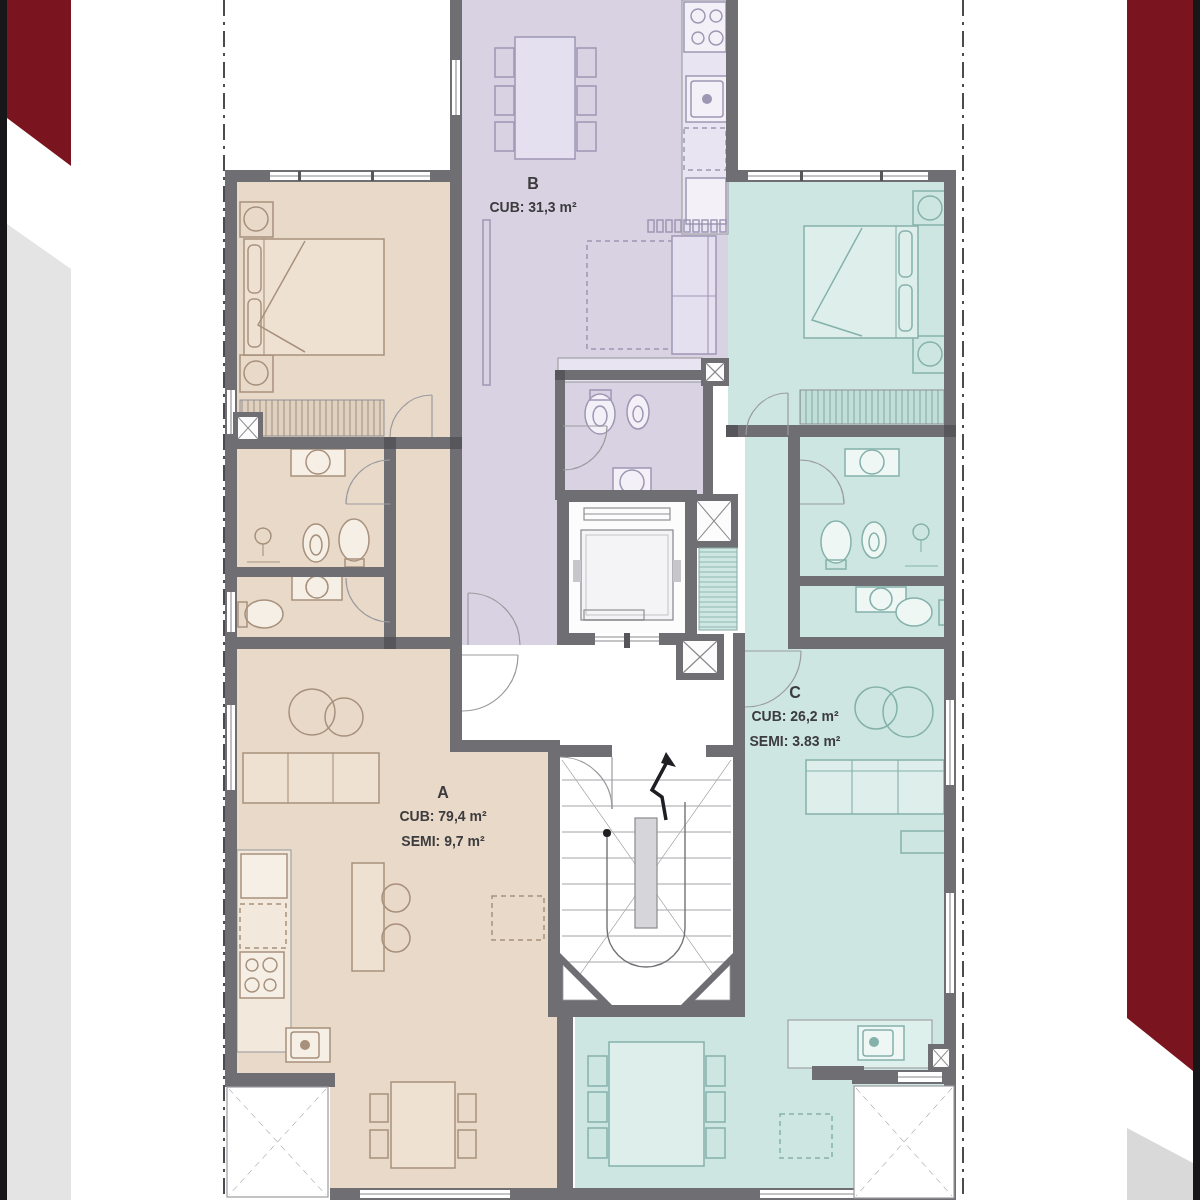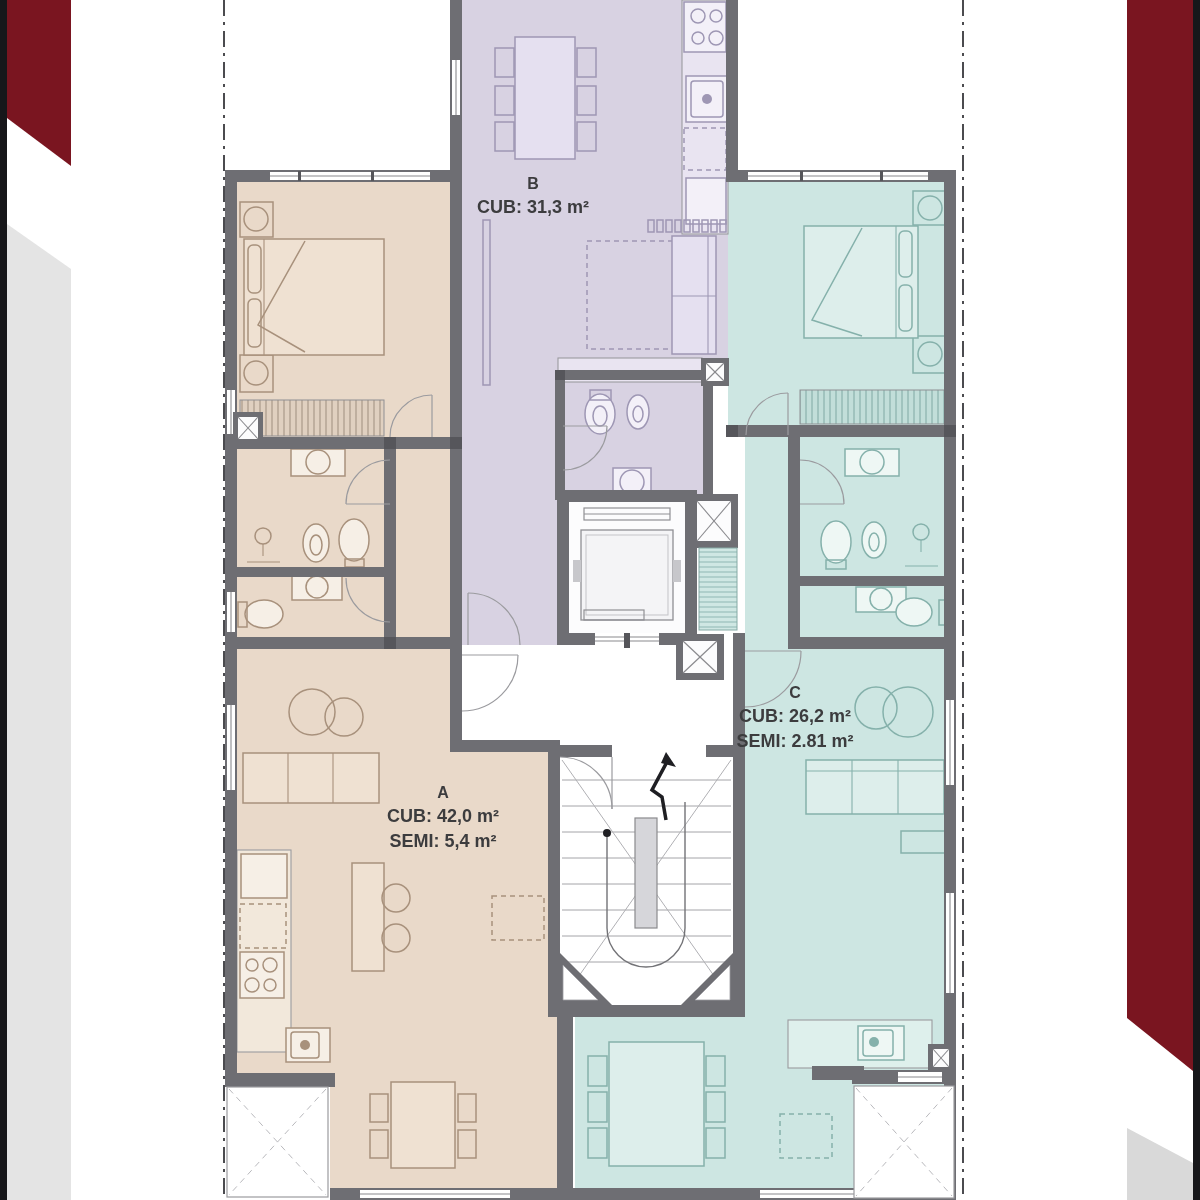--- a/index.html
+++ b/index.html
@@ -17,21 +17,21 @@
   .xa{fill:#f6efe6} .xb{fill:#f3f0f8} .xc{fill:#eef7f4}
   .sa{stroke:var(--line-a)} .sb{stroke:var(--line-b)} .sc{stroke:var(--line-c)}
   .sg{stroke:#9b9b9f} .sw{stroke:#8a8a8e}
   .o{fill:none;stroke-width:1.5} .o2{stroke-width:1.5}
   .thin{stroke-width:1.1} .dash{stroke-dasharray:5 4}
   .prop{stroke:#4b4b4f;stroke-width:2;stroke-dasharray:16 6 3 6;fill:none}
   .tread{stroke:#a4a4a8;stroke-width:1;fill:none}
   .unit-label{position:absolute;transform:translateX(-50%);text-align:center;
               color:var(--text);font-weight:700;z-index:5;}
   .unit-letter{font-size:16px;line-height:22px;}
-  .unit-area{font-size:18px;line-height:25px;white-space:nowrap;}
+  .unit-area{font-size:14px;line-height:25px;white-space:nowrap;}
 </style>
 </head>
 <body>
 
 <div class="stage">
 <svg width="1200" height="1200" viewBox="0 0 1200 1200">
   <defs>
     <pattern id="hA" width="6" height="10" patternUnits="userSpaceOnUse">
       <rect width="6" height="10" fill="#e0d0c0"></rect>
           <line x1="2" y1="0" x2="2" y2="10" stroke="#9f8f7e" stroke-width="1"></line>
@@ -410,25 +410,25 @@
         <path d="M801,651 A56,56 0 0 1 745,707"></path>
     <line x1="788" y1="435" x2="788" y2="393"></line>
         <path d="M788,393 A42,42 0 0 0 746,435"></path>
     <line x1="800" y1="504" x2="844" y2="504"></line>
         <path d="M800,460 A44,44 0 0 1 844,504"></path>
   </g>
 </svg>
 
 <div class="unit-label" style="left:443px;top:782px">
   <div class="unit-letter">A</div>
-  <div class="unit-area">CUB: 42,0 m²</div>
-  <div class="unit-area">SEMI: 5,4 m²</div>
+  <div class="unit-area">CUB: 79,4 m²</div>
+  <div class="unit-area">SEMI: 9,7 m²</div>
 </div>
 <div class="unit-label" style="left:533px;top:173px">
   <div class="unit-letter">B</div>
   <div class="unit-area">CUB: 31,3 m²</div>
 </div>
 <div class="unit-label" style="left:795px;top:682px">
   <div class="unit-letter">C</div>
   <div class="unit-area">CUB: 26,2 m²</div>
-  <div class="unit-area">SEMI: 2.81 m²</div>
+  <div class="unit-area">SEMI: 3.83 m²</div>
 </div>
 </div>
 
 </body></html>

